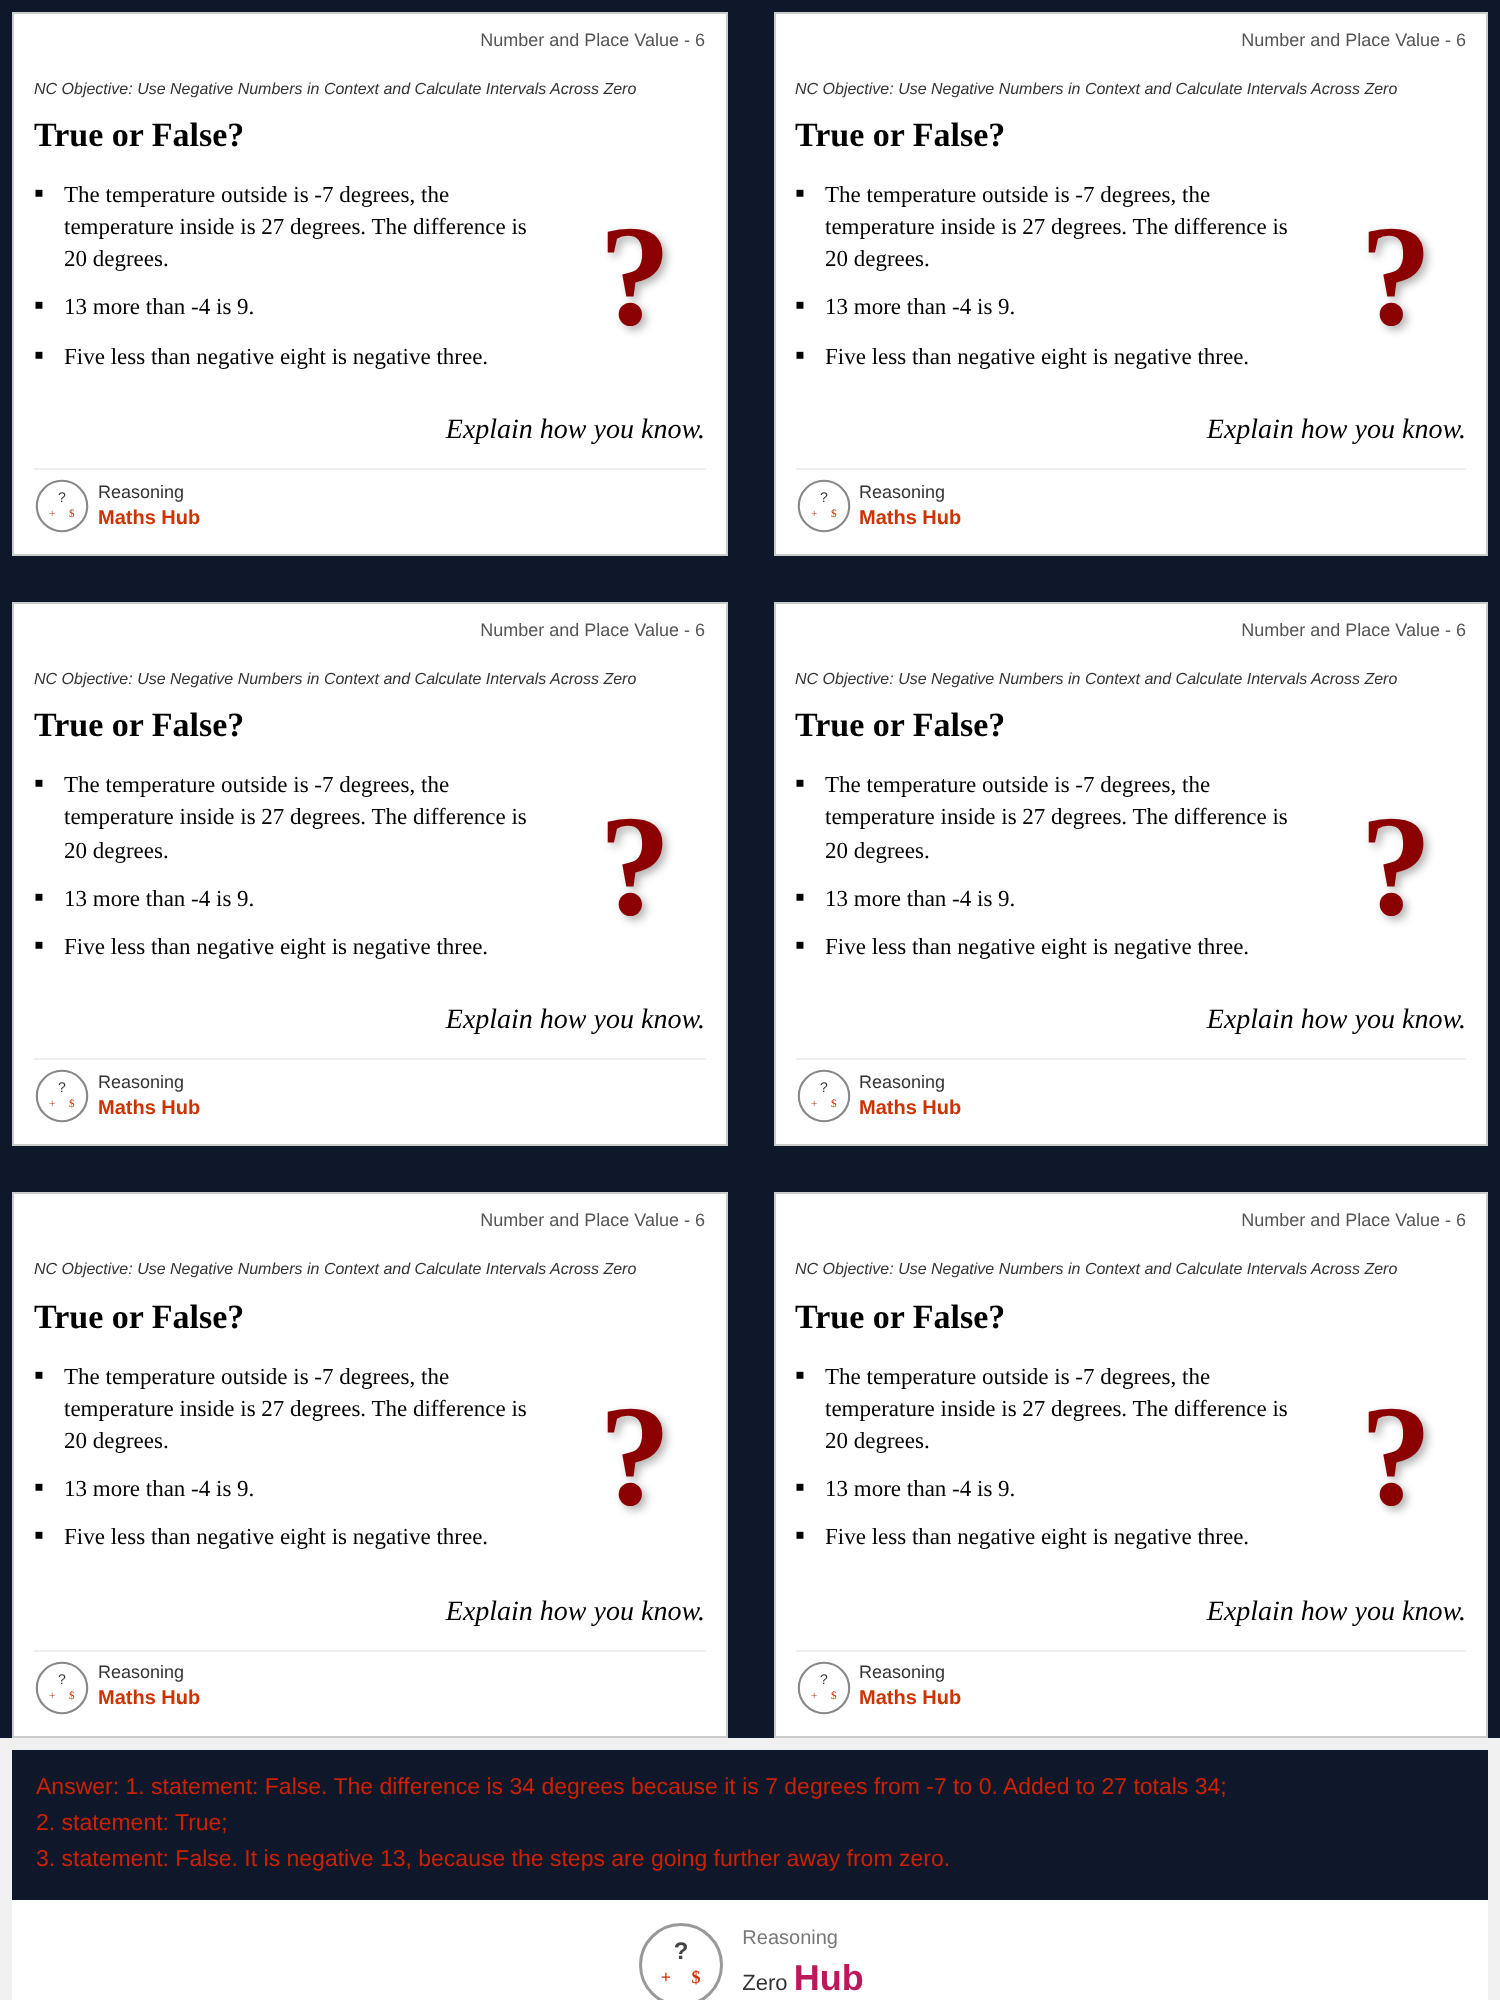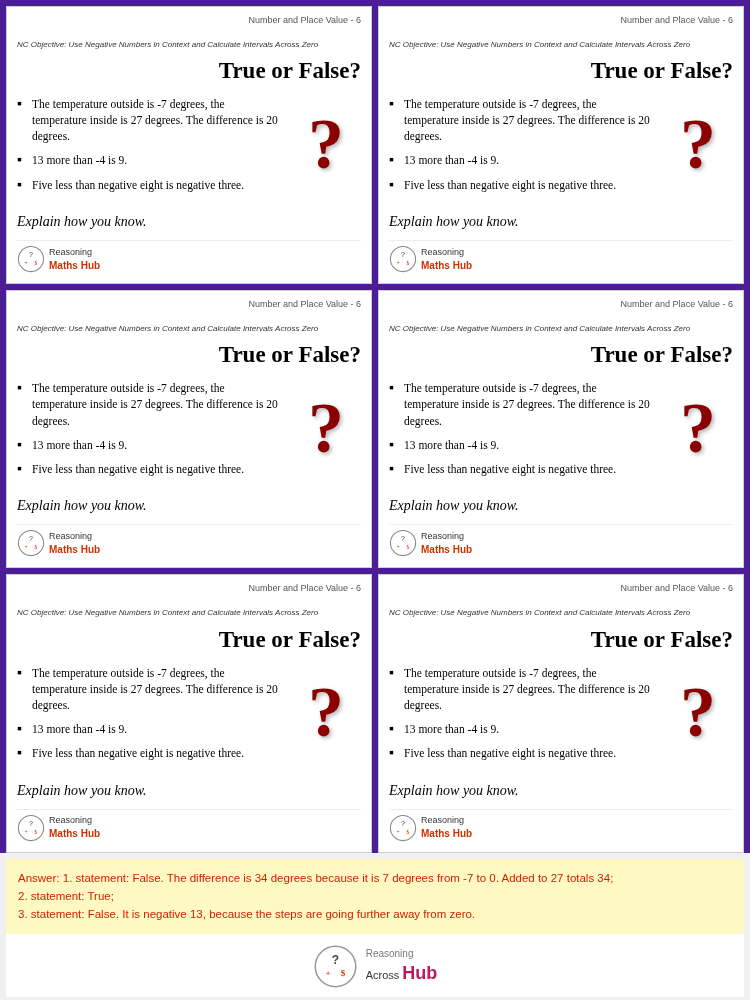--- a/index.html
+++ b/index.html
@@ -8,23 +8,23 @@
       min-height: 1000px;
       background: #f0f0f0;
       font-family: 'Georgia', serif;
       font-size: 13px;
     }
 
     .grid-container {
       display: grid;
       grid-template-columns: 1fr 1fr;
       grid-template-rows: repeat(3, auto);
-      gap: 6px;
+      gap: 23px;
       padding: 6px 6px 0 6px;
-      background: #4c1d95;
+      background: #0f172a;
     }
 
     .card {
       background: white;
       border: 1px solid #ccc;
       padding: 8px 10px 10px 10px;
       position: relative;
       min-height: 240px;
     }
 
@@ -46,22 +46,22 @@
       font-size: 8px;
       color: #333;
       font-family: Arial, sans-serif;
       margin-bottom: 8px;
       line-height: 1.4;
       font-style: italic;
       margin-top: 14px;
     }
 
     .card-title {
-      font-size: 23px;
-      text-align: right;
+      font-size: 17px;
+      text-align: left;
       font-weight: bold;
       margin-bottom: 12px;
       font-family: 'Georgia', serif;
     }
 
     .statements-area {
       position: relative;
       min-height: 110px;
     }
 
@@ -105,21 +105,21 @@
     .question-mark-symbol {
       font-size: 72px;
       color: #8b0000;
       font-weight: 900;
       font-family: 'Georgia', serif;
       text-shadow: 2px 2px 4px rgba(0,0,0,0.3);
       line-height: 1;
     }
 
     .explain-text {
-      text-align: left;
+      text-align: right;
       font-size: 14px;
       font-style: italic;
       margin-top: 8px;
       font-family: 'Georgia', serif;
     }
 
     .card-footer {
       display: flex;
       align-items: center;
       margin-top: 10px;
@@ -145,21 +145,21 @@
       line-height: 1.3;
     }
 
     .logo-text .maths-hub {
       color: #cc3300;
       font-weight: bold;
       font-size: 10px;
     }
 
     .answer-section {
-      background: #fef9c3;
+      background: #0f172a;
       padding: 10px 12px;
       margin: 6px 6px 0 6px;
       font-size: 11.5px;
       font-family: Arial, sans-serif;
       line-height: 1.6;
       color: #cc2200;
     }
 
     .answer-section p {
       color: #cc2200;
@@ -470,16 +470,16 @@
 <div class="footer-logo-area">
   <svg class="footer-logo-icon" viewBox="0 0 60 60">
     <circle cx="30" cy="30" r="27" fill="none" stroke="#999" stroke-width="2"></circle>
     <text x="30" y="26" text-anchor="middle" font-size="16" fill="#444" font-family="Arial" font-weight="bold">?</text>
     <text x="20" y="42" text-anchor="middle" font-size="12" fill="#cc3300" font-weight="bold">+</text>
     <text x="40" y="42" text-anchor="middle" font-size="12" fill="#cc3300" font-weight="bold">$</text>
   </svg>
   <div class="footer-logo-text">
     <div class="reasoning">Reasoning</div>
     <div>
-      <span class="maths-part">Across </span><span class="maths-hub-big">Hub</span>
+      <span class="maths-part">Zero </span><span class="maths-hub-big">Hub</span>
     </div>
   </div>
 </div>
 
 </body></html>

